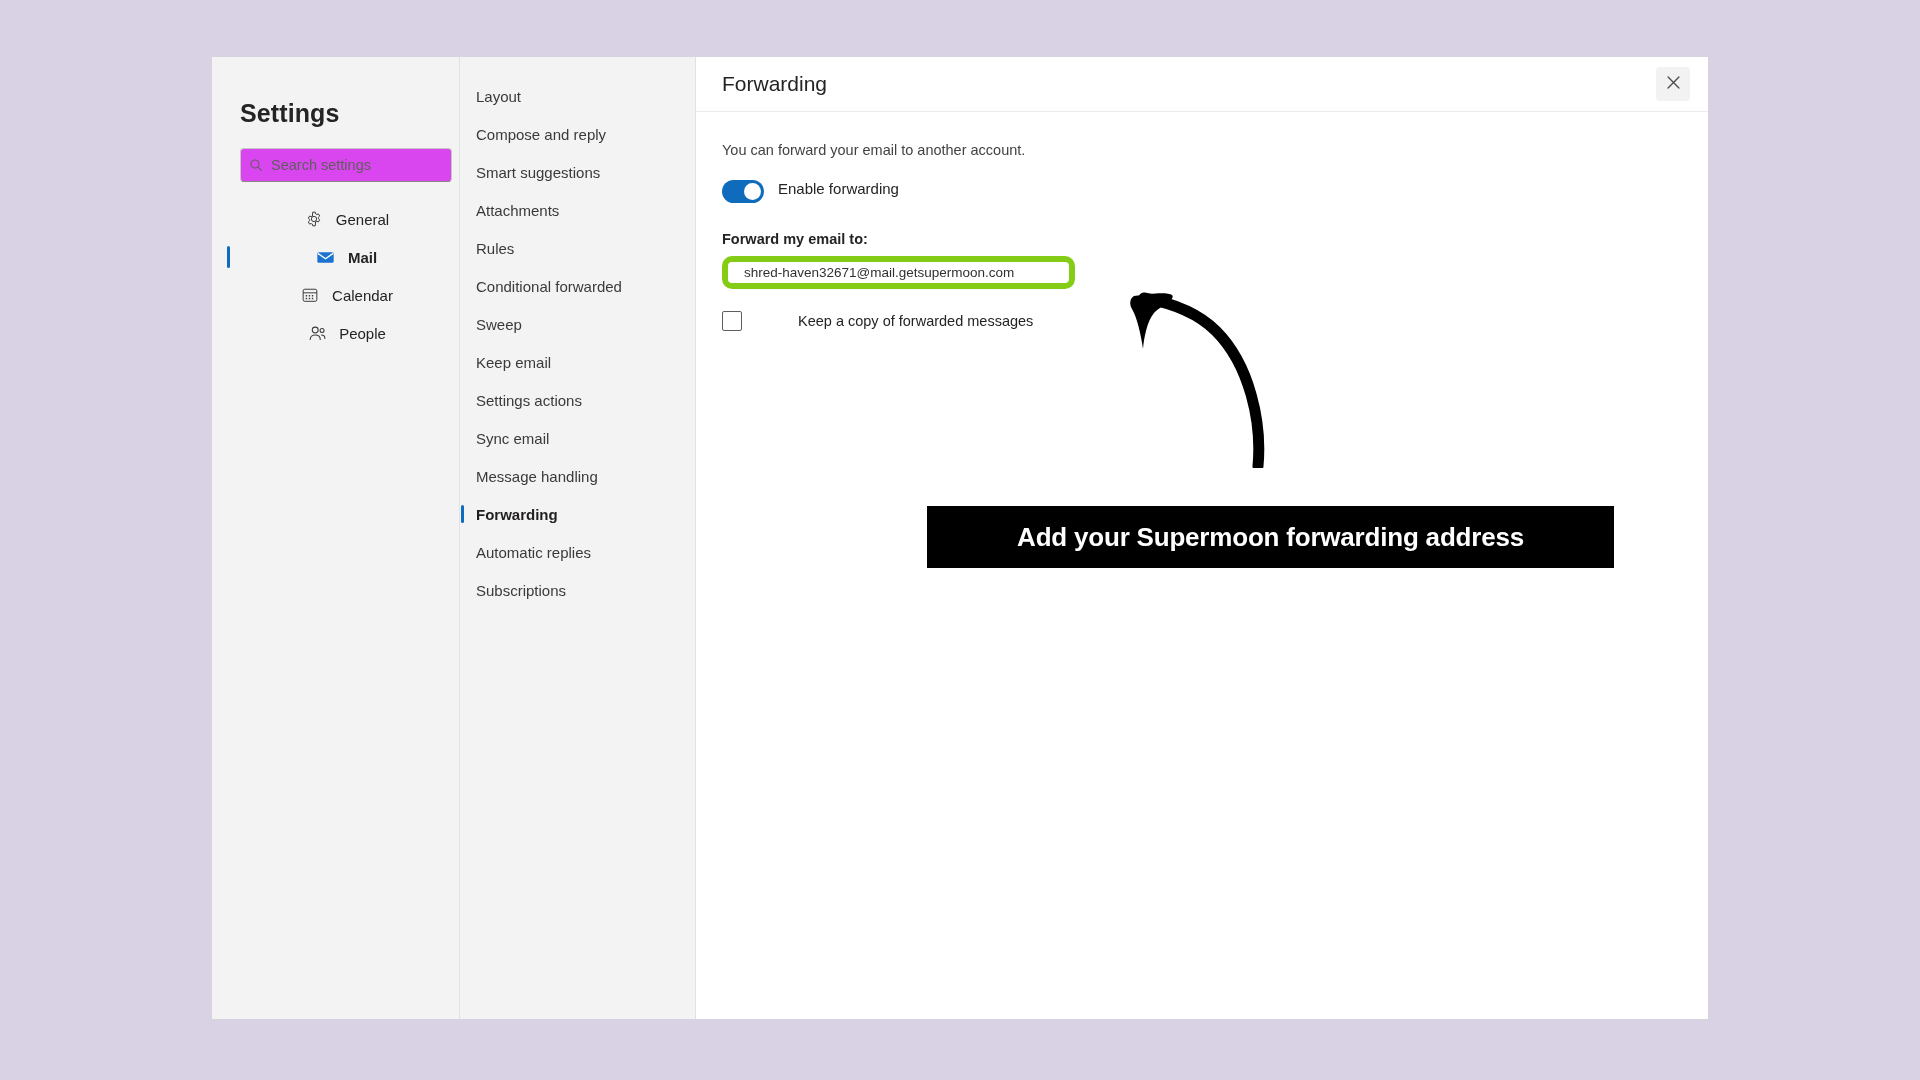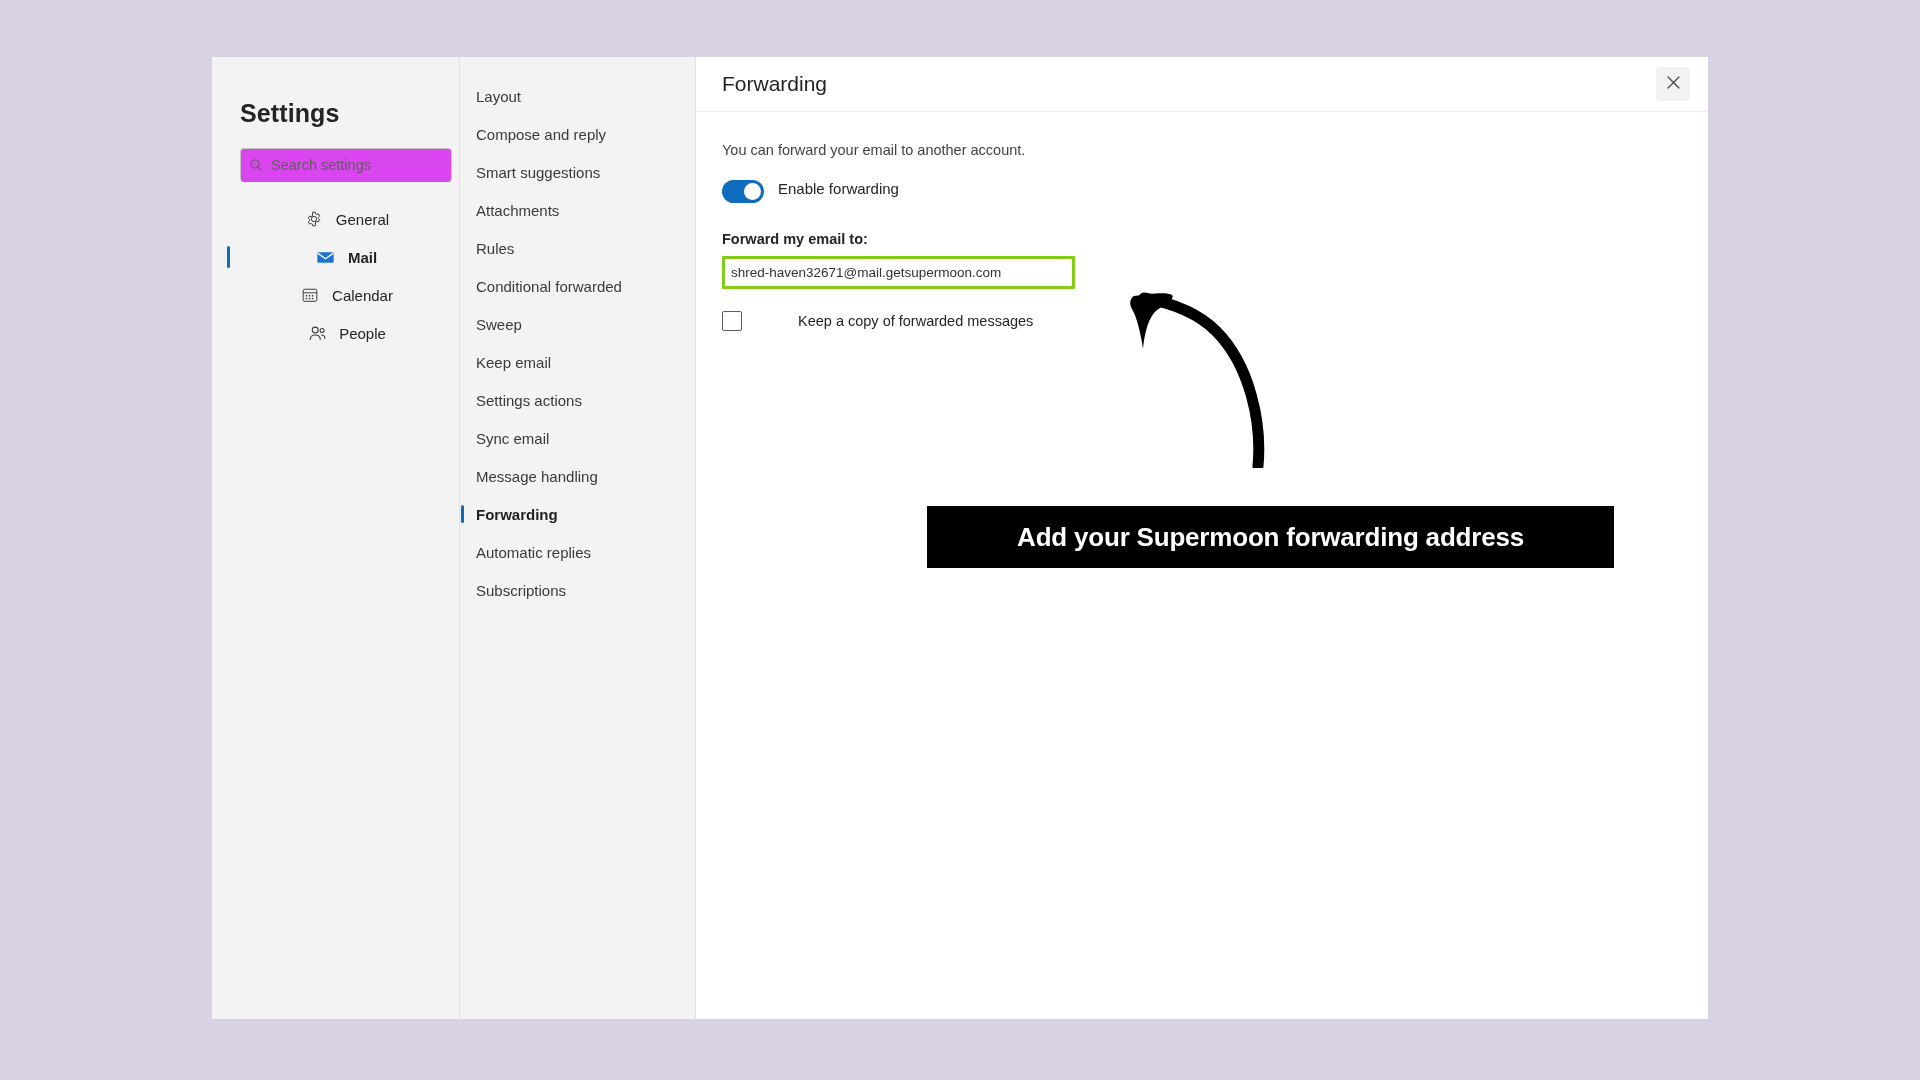--- a/index.html
+++ b/index.html
@@ -207,27 +207,27 @@
 
   .field-label {
     font-size: 14.5px;
     color: #242424;
     font-weight: 600;
     margin-bottom: 9px;
   }
   .email-input {
     width: 353px;
     height: 33px;
-    border: 3px solid #84cc16;
-    border-radius: 1px;
+    border: 6px solid #84cc16;
+    border-radius: 10px;
     background: #ffffff;
     font-family: "Liberation Sans", sans-serif;
     font-size: 13.5px;
     color: #323130;
-    padding: 0 6px;
+    padding: 0 16px;
     outline: none;
   }
 
   .check-row {
     display: flex;
     align-items: center;
     gap: 13px;
     margin-top: 22px;
   }
   .checkbox {

